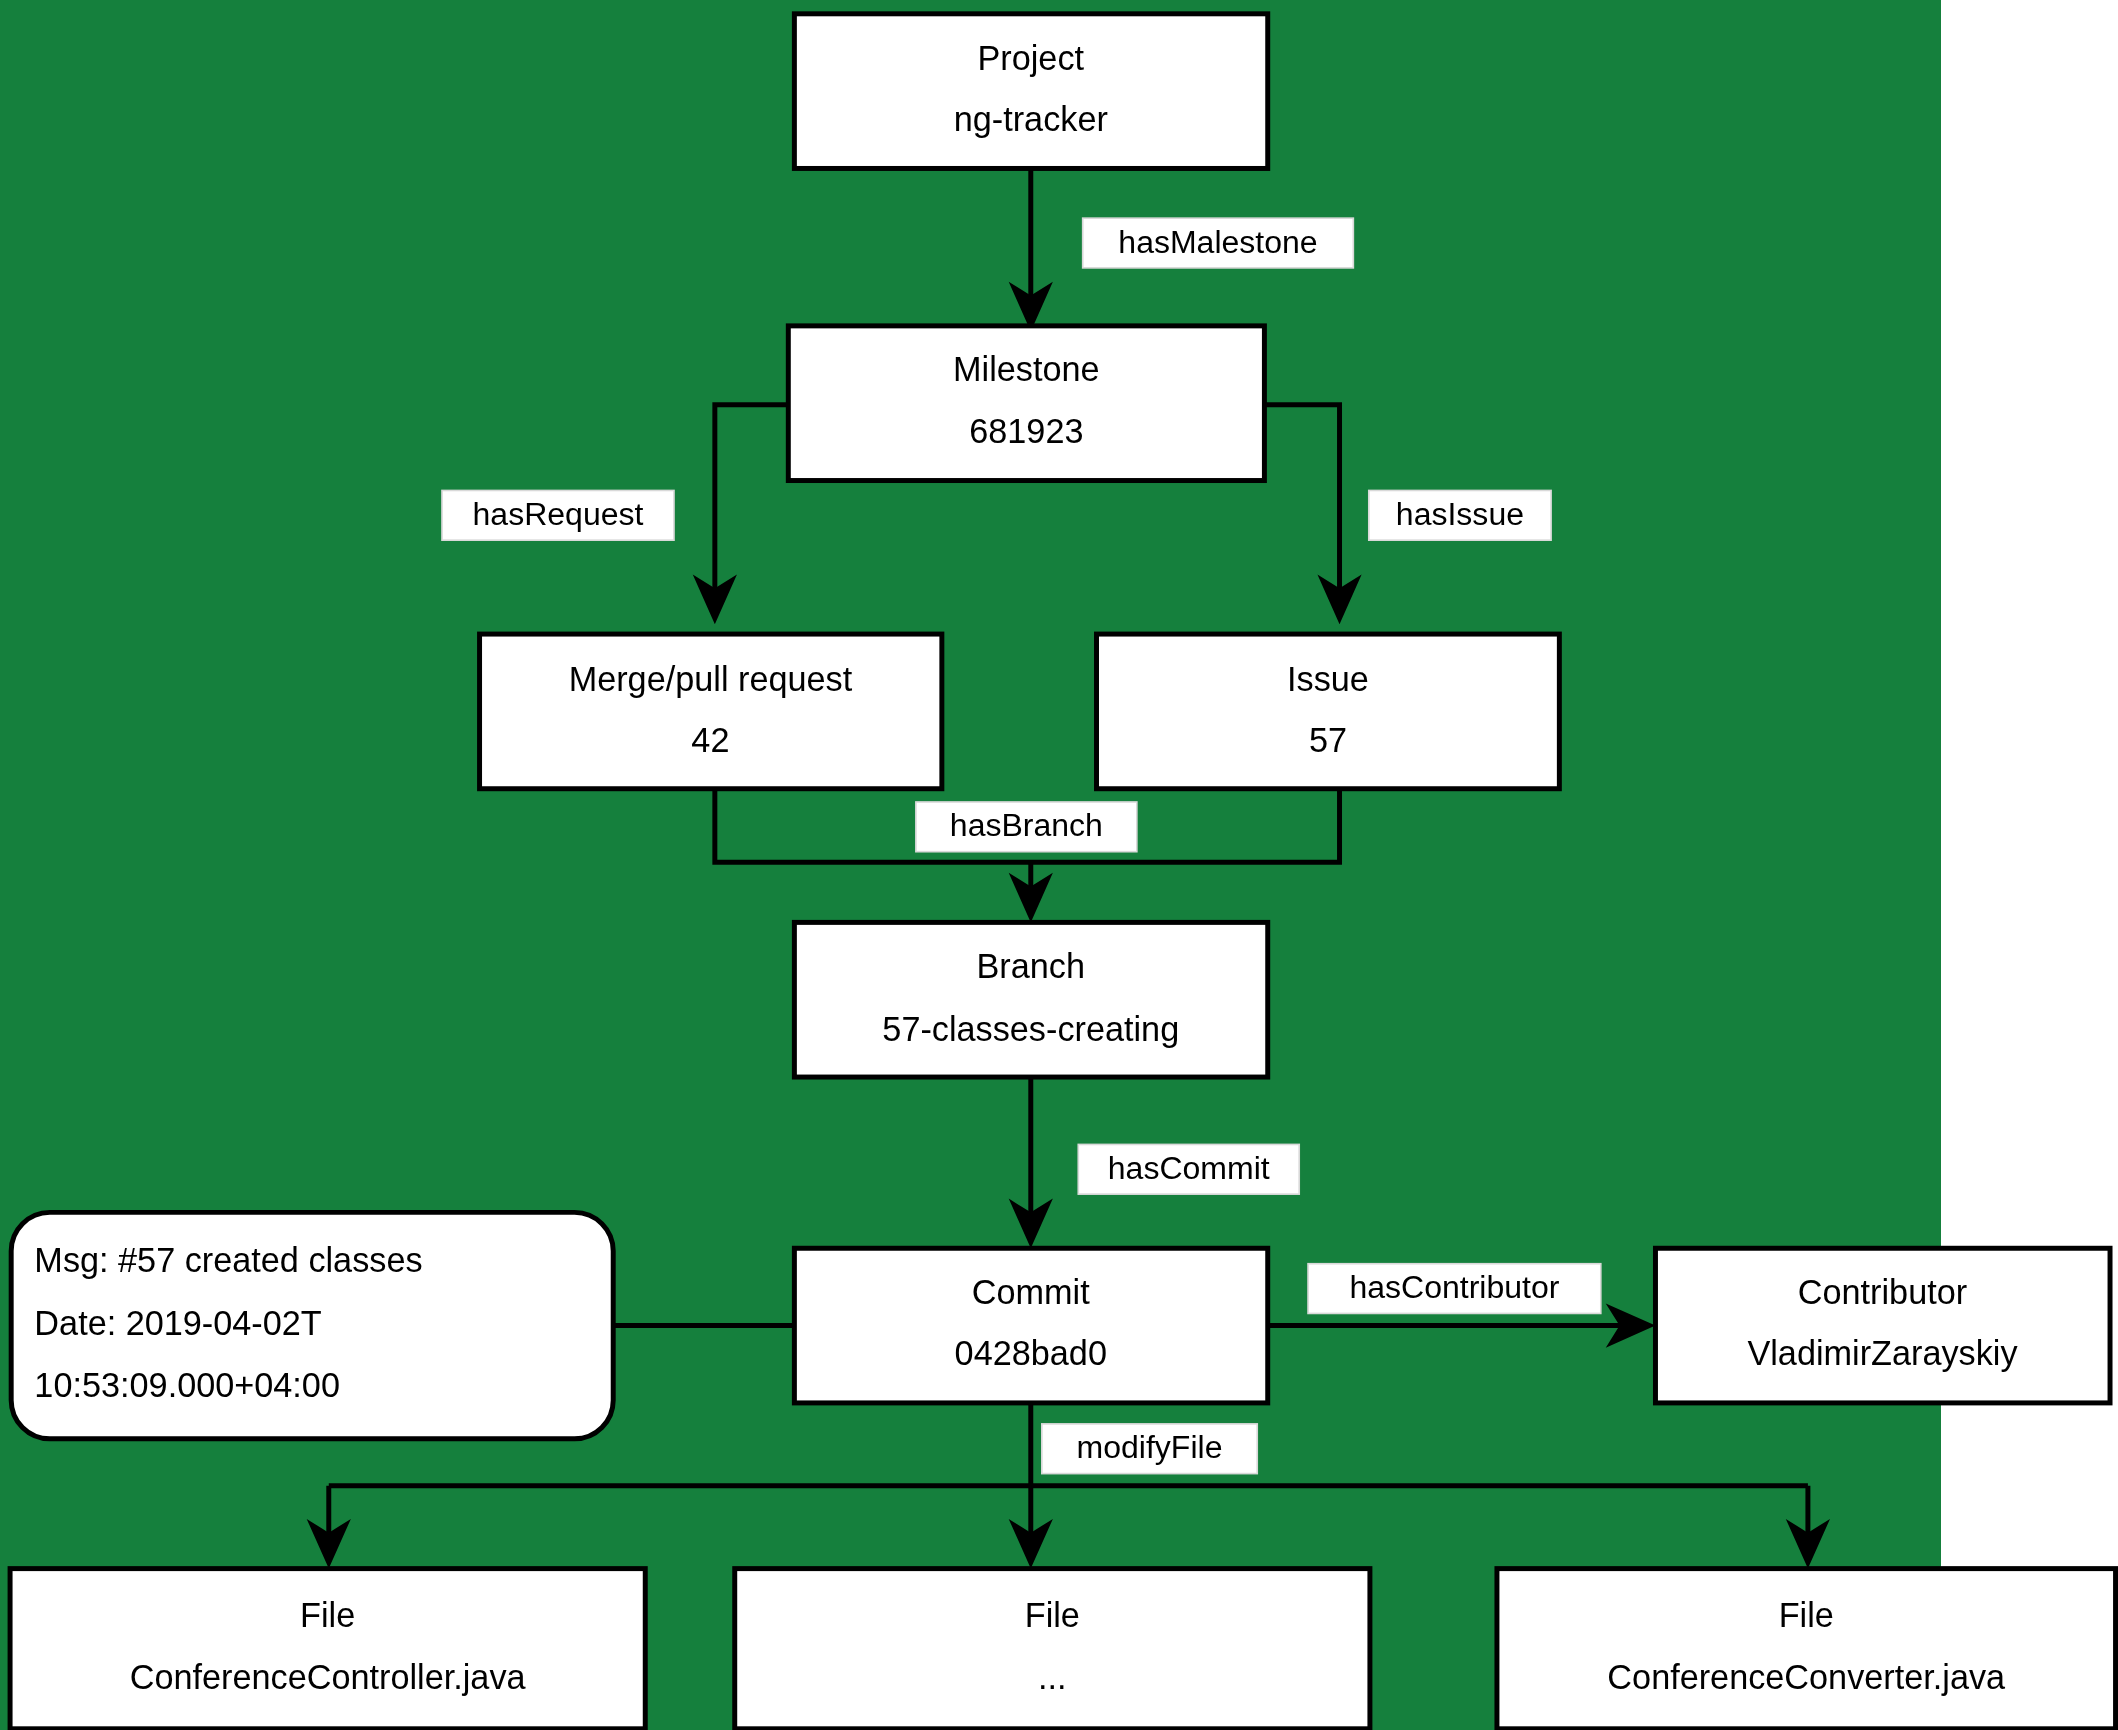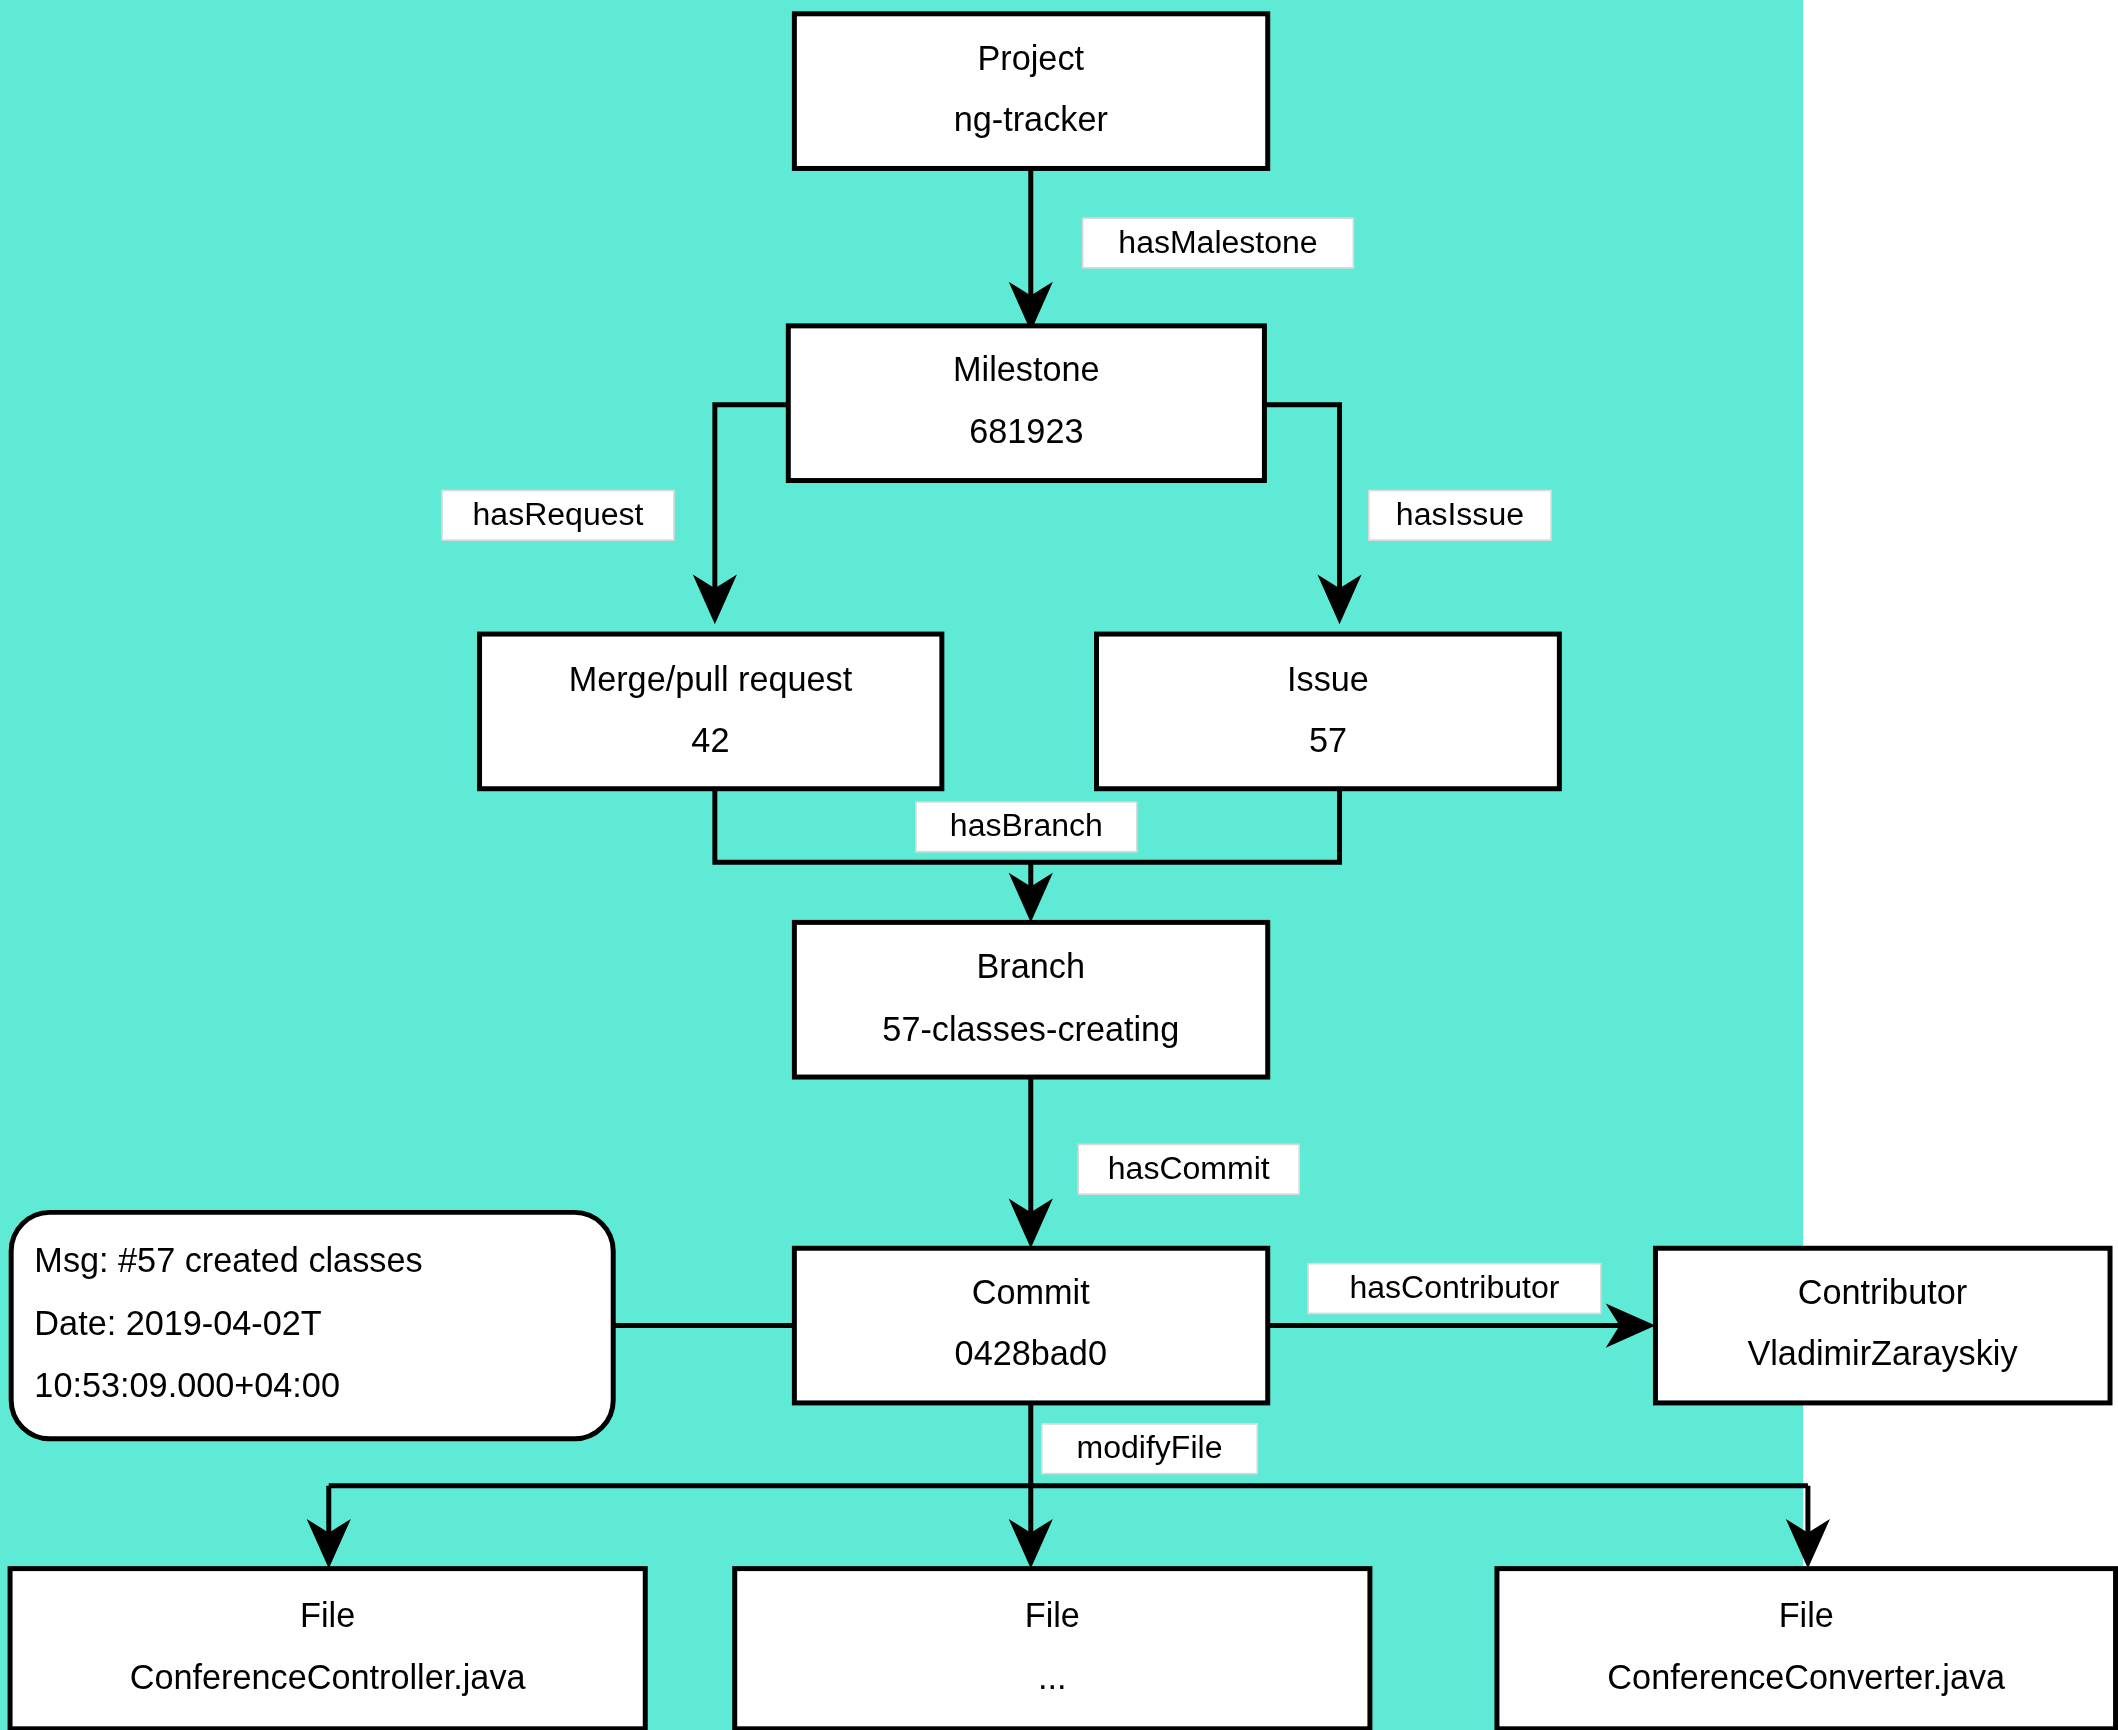--- a/index.html
+++ b/index.html
@@ -9,23 +9,23 @@
     background: #ffffff;
   }
   body {
     width: 2119px;
     height: 1731px;
     font-family: "Liberation Sans", sans-serif;
     overflow: hidden;
   }
   #diagram-root {
     position: relative;
-    width: 1803px;
+    width: 1941px;
     height: 1731px;
-    background: #5eead4;
+    background: #15803d;
   }
   svg.canvas {
     position: absolute;
     top: 0;
     left: 0;
     width: 2119px;
     height: 1731px;
   }
   .node-rect {
     fill: #ffffff;

